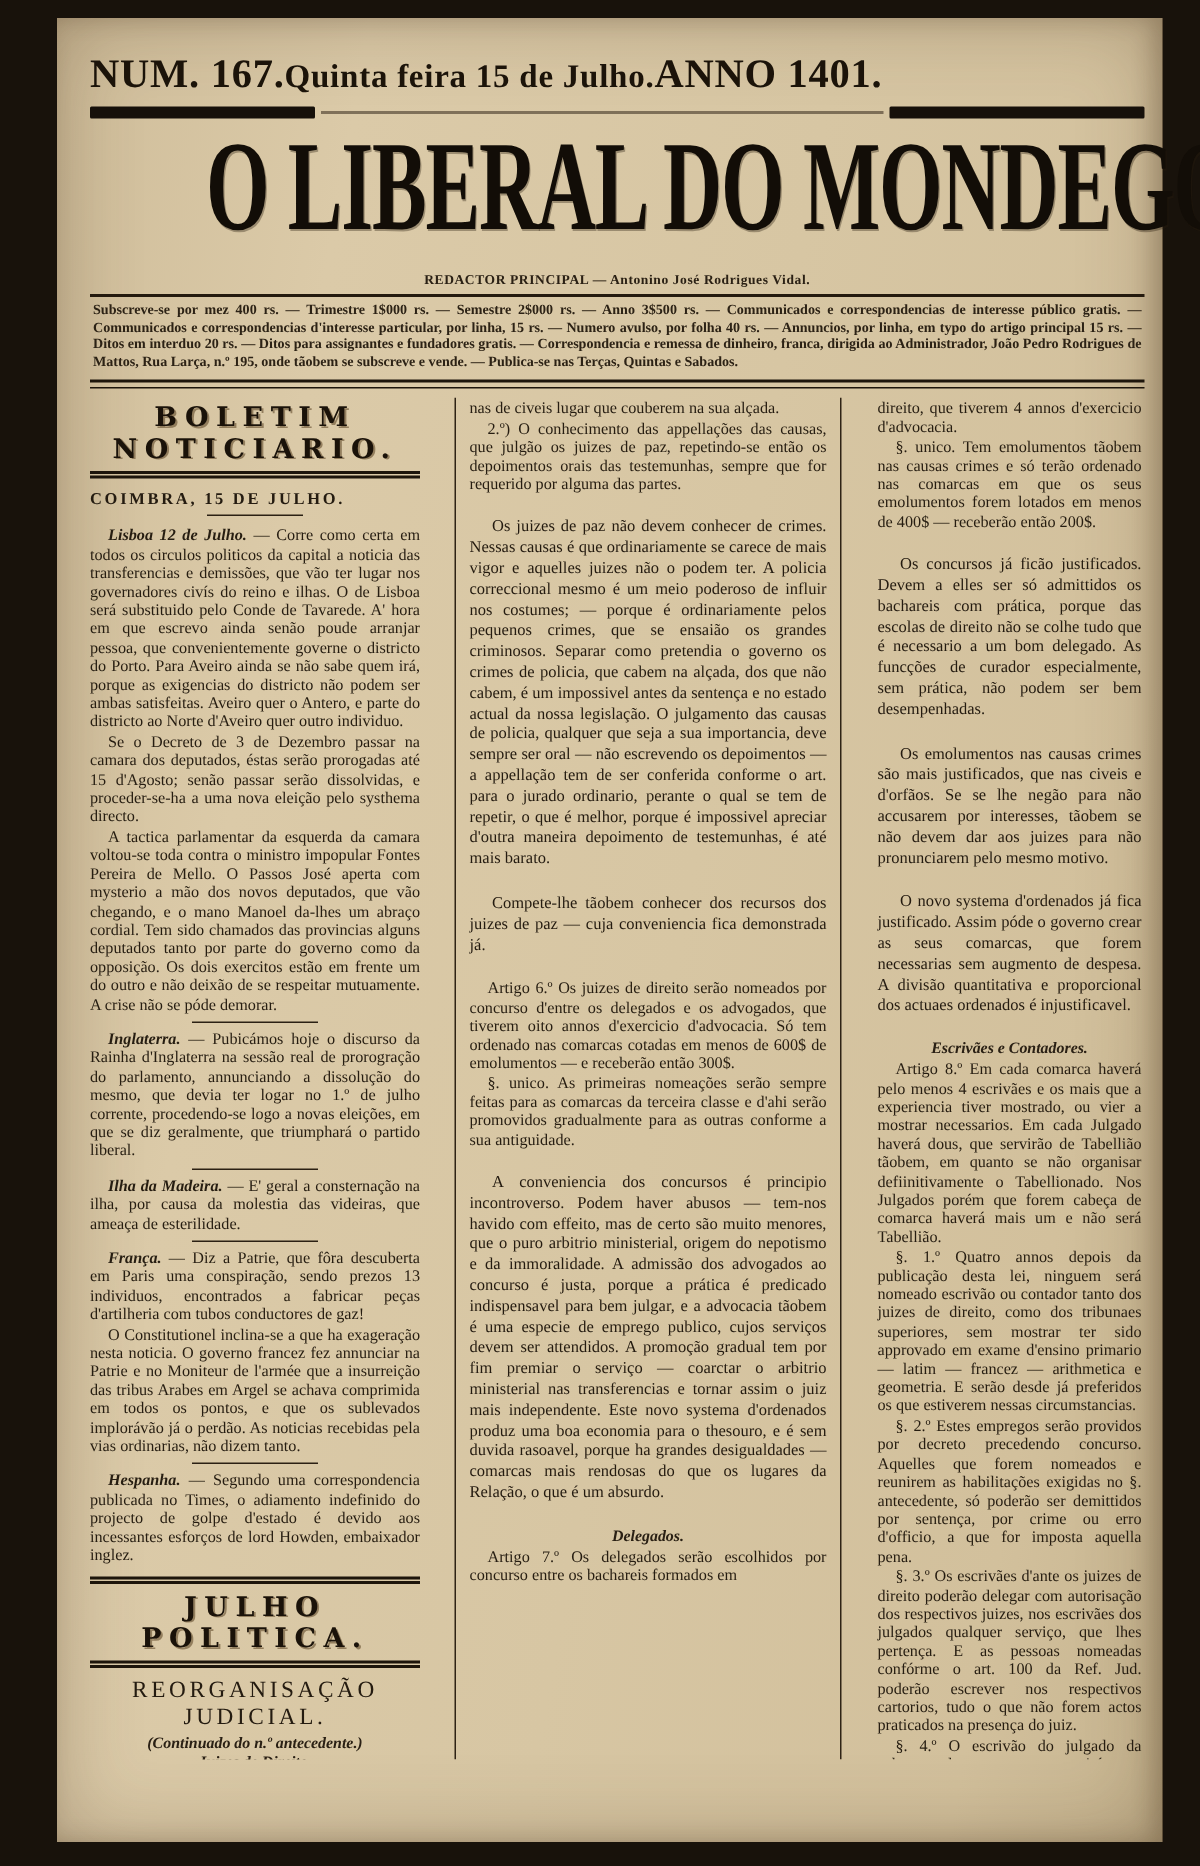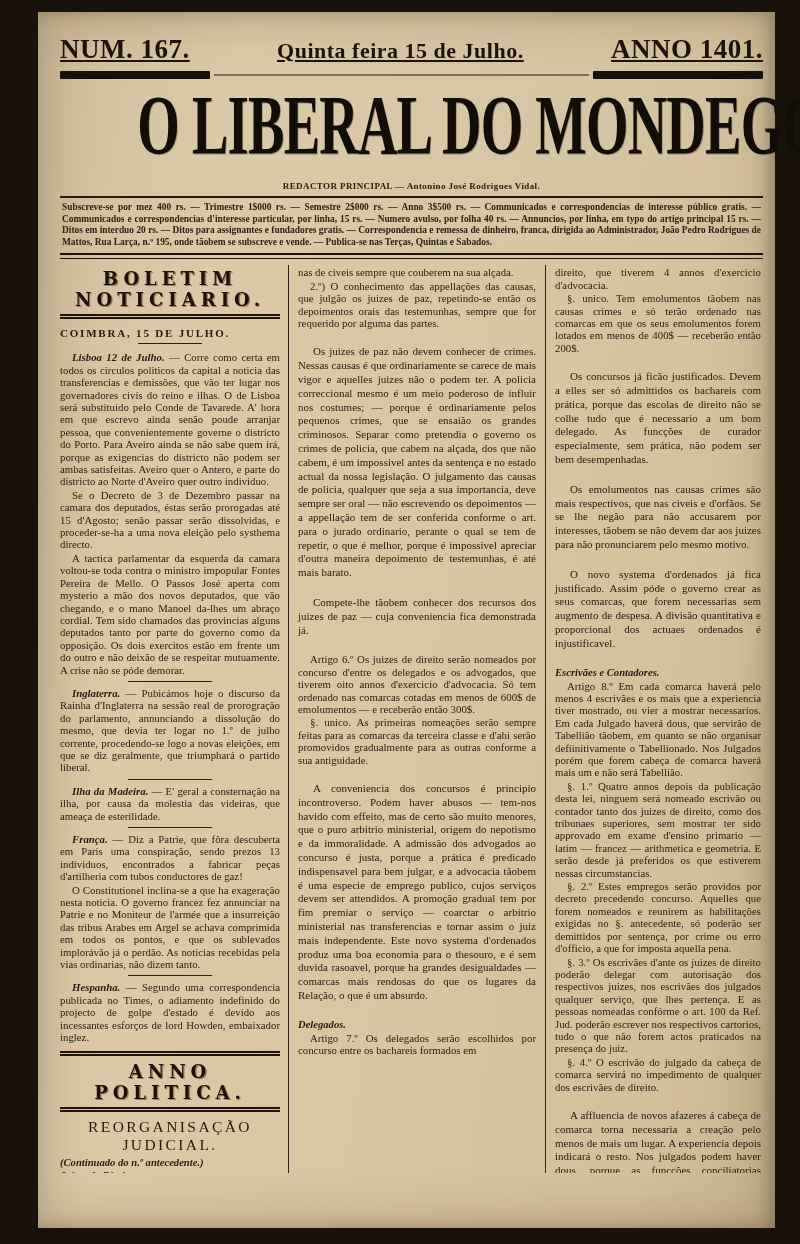--- a/index.html
+++ b/index.html
@@ -10,22 +10,22 @@
   }
   .paper{
     position:absolute;left:38px;top:12px;width:737px;height:1216px;
     background:linear-gradient(100deg,#cfbd9a 0%,#dbcaa8 22%,#d7c6a3 55%,#d2c09c 85%,#c6b48f 100%);
     box-shadow:inset 0 0 55px rgba(70,48,22,.30), inset -6px 0 14px rgba(60,40,18,.25);
     color:#241b10;
   }
   .inner{padding:22px 12px 0 22px;}
 
   
-  .hdr-row{display:flex;align-items:baseline;justify-content:space-between;
-    font-weight:bold;font-size:27px;letter-spacing:.5px;color:#1b1309;text-decoration:underline;}
+  .hdr-row{display:flex;align-items:baseline;
+    font-weight:bold;font-size:27px;letter-spacing:.5px;color:#1b1309;}
   .hdr-date{font-size:22px;}
   .bar-row{display:flex;align-items:center;margin-top:6px;}
   .bar{height:8px;background:#16100a;border-radius:1px;}
   .bar.left{width:150px;}
   .bar.right{width:170px;}
   .bar-mid{flex:1;height:2px;background:rgba(35,24,12,.5);margin:0 4px;}
 
   
   .masthead-wrap{margin-top:4px;height:96px;overflow:visible;text-align:center;}
   .masthead{
@@ -39,41 +39,41 @@
   
   .subscription{
     margin-top:5px;border-top:2px solid #241a0e;
     padding:4px 2px 3px 2px;
     font-size:9.4px;line-height:11.6px;text-align:justify;
     font-weight:bold;color:#2c2215;
   }
   .dbl-rule{height:3px;border-top:2.5px solid #1d150b;border-bottom:1.5px solid #1d150b;margin-top:2px;}
 
   
-  .columns{display:flex;margin-top:6px;height:908px;overflow:hidden;}
+  .columns{display:flex;margin-top:6px;height:908px;overflow:hidden;gap:15px;}
   .col{overflow:hidden;}
   .col-1{width:220px;padding-right:8px;}
   .col-2{width:238px;padding:0 9px;border-left:1.5px solid #2e2315;border-right:1.5px solid #2e2315;}
   .col-3{flex:1;padding-left:9px;padding-right:2px;}
 
   .ornate{
     font-family:"DejaVu Serif",serif;font-weight:bold;text-align:center;
     font-size:18px;letter-spacing:5px;color:#1a1209;
     padding:3px 0 4px 0;margin:0 0 4px 0;
     border-bottom:5px double #1d150b;
     text-shadow:1.3px 1.3px 0 rgba(90,66,34,.55);
   }
   .ornate.frame-both{border-top:5px double #1d150b;margin-top:7px;padding-top:5px;}
   .dateline{
     text-align:left;font-weight:bold;font-size:11px;letter-spacing:1.8px;
     margin:8px 0 7px 0;color:#241b10;
   }
   .dateline::after{content:"";display:block;width:64px;border-top:1.3px solid #2b2013;margin:4px auto 0 auto;}
   .caps-heading{text-align:center;font-size:15.5px;letter-spacing:2.4px;margin:6px 0 3px 0;color:#241b10;}
-  .sub-italic{text-align:left;font-style:italic;font-weight:bold;font-size:10.6px;margin:2px 0;color:#2a2014;}
+  .sub-italic{text-align:center;font-style:italic;font-weight:bold;font-size:10.6px;margin:2px 0;color:#2a2014;}
   .rule-short{width:84px;border-top:1.6px solid #2b2013;margin:5px auto;}
   .para{font-size:10.8px;line-height:12.4px;text-align:justify;margin:1px 0;text-indent:12px;color:#261d11;}
   .para.noindent{text-indent:0;}
   .para-lg{font-size:11px;line-height:13.8px;text-align:justify;margin:16px 0;text-indent:15px;color:#241b10;}
   .lead{font-style:italic;font-weight:bold;}
 </style>
 </head>
 <body>
 
 <div class="paper">
@@ -108,41 +108,41 @@
           <p class="para">A tactica parlamentar da esquerda da camara voltou-se toda contra o ministro impopular Fontes Pereira de Mello. O Passos José aperta com mysterio a mão dos novos deputados, que vão chegando, e o mano Manoel da-lhes um abraço cordial. Tem sido chamados das provincias alguns deputados tanto por parte do governo como da opposição. Os dois exercitos estão em frente um do outro e não deixão de se respeitar mutuamente. A crise não se póde demorar.</p>
           <div class="rule-short"></div>
           <p class="para"><span class="lead">Inglaterra. </span>— Pubicámos hoje o discurso da Rainha d'Inglaterra na sessão real de prorogração do parlamento, annunciando a dissolução do mesmo, que devia ter logar no 1.º de julho corrente, procedendo-se logo a novas eleições, em que se diz geralmente, que triumphará o partido liberal.</p>
           <div class="rule-short"></div>
           <p class="para"><span class="lead">Ilha da Madeira. </span>— E' geral a consternação na ilha, por causa da molestia das videiras, que ameaça de esterilidade.</p>
           <div class="rule-short"></div>
           <p class="para"><span class="lead">França. </span>— Diz a Patrie, que fôra descuberta em Paris uma conspiração, sendo prezos 13 individuos, encontrados a fabricar peças d'artilheria com tubos conductores de gaz!</p>
           <p class="para">O Constitutionel inclina-se a que ha exageração nesta noticia. O governo francez fez annunciar na Patrie e no Moniteur de l'armée que a insurreição das tribus Arabes em Argel se achava comprimida em todos os pontos, e que os sublevados implorávão já o perdão. As noticias recebidas pela vias ordinarias, não dizem tanto.</p>
           <div class="rule-short"></div>
           <p class="para"><span class="lead">Hespanha. </span>— Segundo uma correspondencia publicada no Times, o adiamento indefinido do projecto de golpe d'estado é devido aos incessantes esforços de lord Howden, embaixador inglez.</p>
-          <p class="ornate frame-both">ANNO POLITICA.</p>
+          <p class="ornate frame-both">JULHO POLITICA.</p>
           <p class="caps-heading">REORGANISAÇÃO JUDICIAL.</p>
           <p class="sub-italic">(Continuado do n.º antecedente.)</p>
           <p class="sub-italic">Juizes de Direito.</p>
         </div>
       <div class="col col-2" id="col1">
-          <p class="para noindent">nas de civeis sempre que couberem na sua alçada.</p>
+          <p class="para noindent">nas de civeis lugar que couberem na sua alçada.</p>
           <p class="para">2.º) O conhecimento das appellações das causas, que julgão os juizes de paz, repetindo-se então os depoimentos orais das testemunhas, sempre que for requerido por alguma das partes.</p>
           <p class="para-lg">Os juizes de paz não devem conhecer de crimes. Nessas causas é que ordinariamente se carece de mais vigor e aquelles juizes não o podem ter. A policia correccional mesmo é um meio poderoso de influir nos costumes; — porque é ordinariamente pelos pequenos crimes, que se ensaião os grandes criminosos. Separar como pretendia o governo os crimes de policia, que cabem na alçada, dos que não cabem, é um impossivel antes da sentença e no estado actual da nossa legislação. O julgamento das causas de policia, qualquer que seja a sua importancia, deve sempre ser oral — não escrevendo os depoimentos — a appellação tem de ser conferida conforme o art. para o jurado ordinario, perante o qual se tem de repetir, o que é melhor, porque é impossivel apreciar d'outra maneira depoimento de testemunhas, é até mais barato.</p>
           <p class="para-lg">Compete-lhe tãobem conhecer dos recursos dos juizes de paz — cuja conveniencia fica demonstrada já.</p>
           <p class="para">Artigo 6.º Os juizes de direito serão nomeados por concurso d'entre os delegados e os advogados, que tiverem oito annos d'exercicio d'advocacia. Só tem ordenado nas comarcas cotadas em menos de 600$ de emolumentos — e receberão então 300$.</p>
           <p class="para">§. unico. As primeiras nomeações serão sempre feitas para as comarcas da terceira classe e d'ahi serão promovidos gradualmente para as outras conforme a sua antiguidade.</p>
           <p class="para-lg">A conveniencia dos concursos é principio incontroverso. Podem haver abusos — tem-nos havido com effeito, mas de certo são muito menores, que o puro arbitrio ministerial, origem do nepotismo e da immoralidade. A admissão dos advogados ao concurso é justa, porque a prática é predicado indispensavel para bem julgar, e a advocacia tãobem é uma especie de emprego publico, cujos serviços devem ser attendidos. A promoção gradual tem por fim premiar o serviço — coarctar o arbitrio ministerial nas transferencias e tornar assim o juiz mais independente. Este novo systema d'ordenados produz uma boa economia para o thesouro, e é sem duvida rasoavel, porque ha grandes desigualdades — comarcas mais rendosas do que os lugares da Relação, o que é um absurdo.</p>
           <p class="sub-italic">Delegados.</p>
           <p class="para">Artigo 7.º Os delegados serão escolhidos por concurso entre os bachareis formados em</p>
         </div>
       <div class="col col-3" id="col2">
           <p class="para noindent">direito, que tiverem 4 annos d'exercicio d'advocacia.</p>
           <p class="para">§. unico. Tem emolumentos tãobem nas causas crimes e só terão ordenado nas comarcas em que os seus emolumentos forem lotados em menos de 400$ — receberão então 200$.</p>
           <p class="para-lg">Os concursos já ficão justificados. Devem a elles ser só admittidos os bachareis com prática, porque das escolas de direito não se colhe tudo que é necessario a um bom delegado. As funcções de curador especialmente, sem prática, não podem ser bem desempenhadas.</p>
-          <p class="para-lg">Os emolumentos nas causas crimes são mais respectivos, que nas civeis e d'orfãos. Se se lhe negão para não accusarem por interesses, tãobem se não devem dar aos juizes para não pronunciarem pelo mesmo motivo.</p>
+          <p class="para-lg">Os emolumentos nas causas crimes são mais justificados, que nas civeis e d'orfãos. Se se lhe negão para não accusarem por interesses, tãobem se não devem dar aos juizes para não pronunciarem pelo mesmo motivo.</p>
           <p class="para-lg">O novo systema d'ordenados já fica justificado. Assim póde o governo crear as seus comarcas, que forem necessarias sem augmento de despesa. A divisão quantitativa e proporcional dos actuaes ordenados é injustificavel.</p>
           <p class="sub-italic">Escrivães e Contadores.</p>
           <p class="para">Artigo 8.º Em cada comarca haverá pelo menos 4 escrivães e os mais que a experiencia tiver mostrado, ou vier a mostrar necessarios. Em cada Julgado haverá dous, que servirão de Tabellião tãobem, em quanto se não organisar defiinitivamente o Tabellionado. Nos Julgados porém que forem cabeça de comarca haverá mais um e não será Tabellião.</p>
           <p class="para">§. 1.º Quatro annos depois da publicação desta lei, ninguem será nomeado escrivão ou contador tanto dos juizes de direito, como dos tribunaes superiores, sem mostrar ter sido approvado em exame d'ensino primario — latim — francez — arithmetica e geometria. E serão desde já preferidos os que estiverem nessas circumstancias.</p>
           <p class="para">§. 2.º Estes empregos serão providos por decreto precedendo concurso. Aquelles que forem nomeados e reunirem as habilitações exigidas no §. antecedente, só poderão ser demittidos por sentença, por crime ou erro d'officio, a que for imposta aquella pena.</p>
           <p class="para">§. 3.º Os escrivães d'ante os juizes de direito poderão delegar com autorisação dos respectivos juizes, nos escrivães dos julgados qualquer serviço, que lhes pertença. E as pessoas nomeadas confórme o art. 100 da Ref. Jud. poderão escrever nos respectivos cartorios, tudo o que não forem actos praticados na presença do juiz.</p>
           <p class="para">§. 4.º O escrivão do julgado da cabeça de comarca servirá no impedimento de qualquer dos escrivães de direito.</p>
           <p class="para-lg">A affluencia de novos afazeres á cabeça de comarca torna necessaria a creação pelo menos de mais um lugar. A experiencia depois indicará o resto. Nos julgados podem haver dous, porque as funcções conciliatorias sómente occupão actualmente um, e os julgados não devem ficar meno-</p>
         </div>
     </div>

